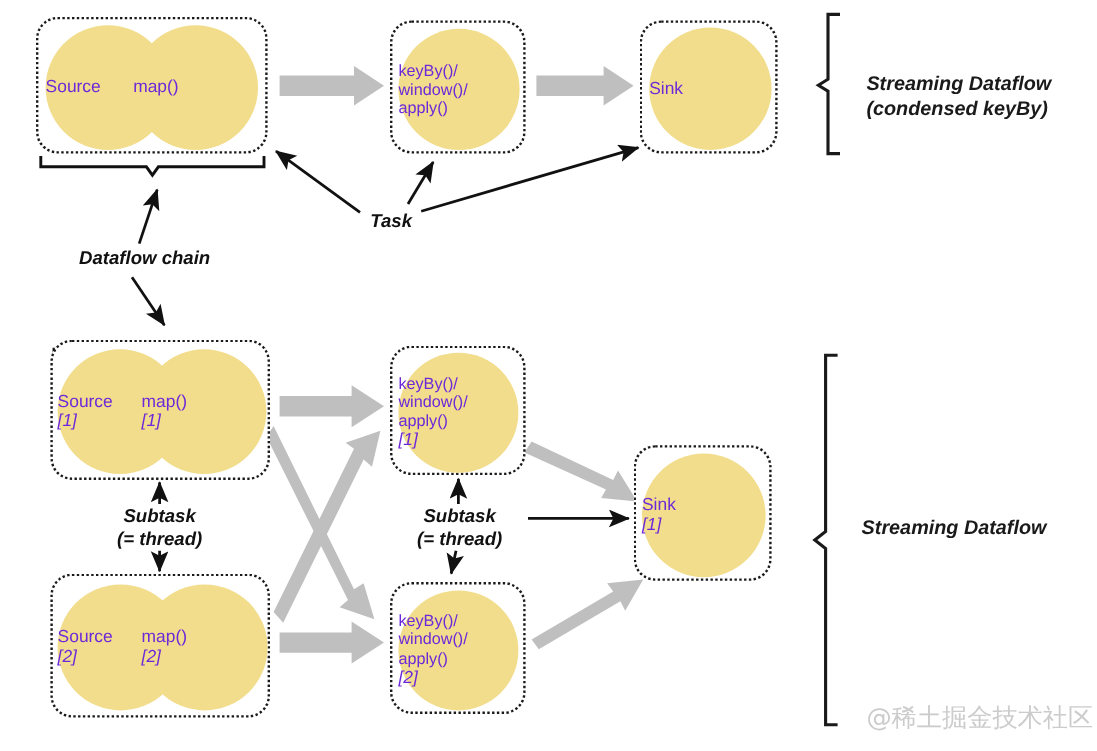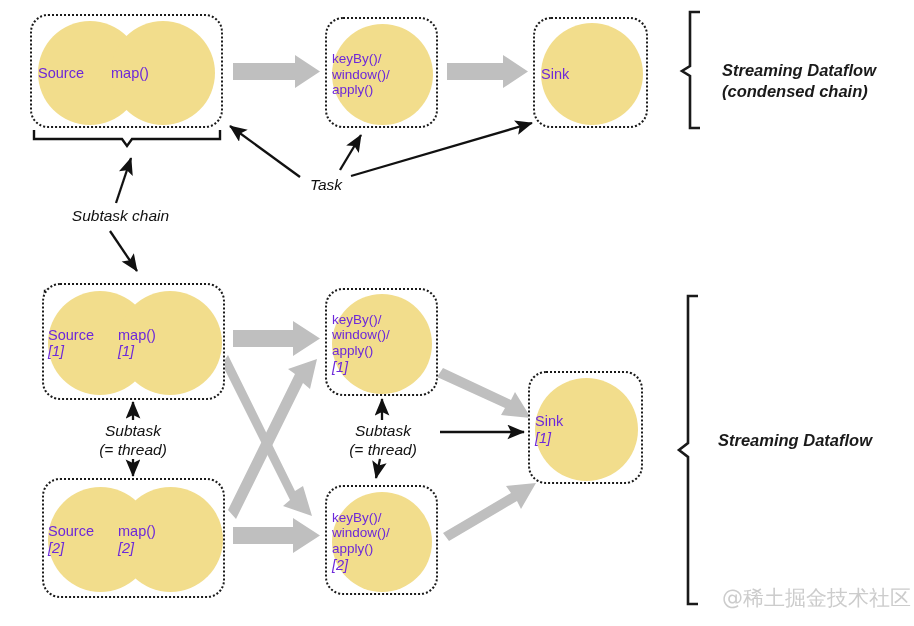--- a/index.html
+++ b/index.html
@@ -62,20 +62,21 @@
     line-height: 1.18;
   }
   .annot {
     position: absolute;
     font-style: italic;
     font-size: 15.5px;
     color: #111111;
     text-align: center;
     white-space: nowrap;
     z-index: 6;
+    font-weight: bold;
   }
   .annot.two-line {
     line-height: 1.2;
   }
   .side-label {
     position: absolute;
     font-style: italic;
     font-weight: bold;
     font-size: 16.5px;
     color: #1a1a1a;
@@ -201,27 +202,27 @@
       <span class="ln">apply()</span>
     </div>
   </div>
 
   <div class="task-box" style="left:533px; top:17px; width:115px; height:111px;">
     <div class="op-circle plain" style="left:6px; top:4px; width:102px; height:102px;">
       <span class="ln">Sink</span>
     </div>
   </div>
 
-  <div class="annot" style="left:63px; top:207px; width:115px;">Subtask chain</div>
+  <div class="annot" style="left:63px; top:207px; width:115px;">Dataflow chain</div>
 
   <div class="annot" style="left:302px; top:176px; width:48px;">Task</div>
 
   <div class="side-label" style="left:722px; top:60px; width:182px;">
     <div>Streaming Dataflow</div>
-    <div>(condensed chain)</div>
+    <div>(condensed keyBy)</div>
   </div>
 
   <div class="task-box" style="left:42px; top:283px; width:183px; height:117px;">
     <div class="op-circle plain" style="left:4px; top:6px; width:104px; height:104px;">
       <span class="ln">Source</span>
       <span class="ln idx">[1]</span>
     </div>
     <div class="op-circle plain" style="left:74px; top:6px; width:104px; height:104px;">
       <span class="ln">map()</span>
       <span class="ln idx">[1]</span>

